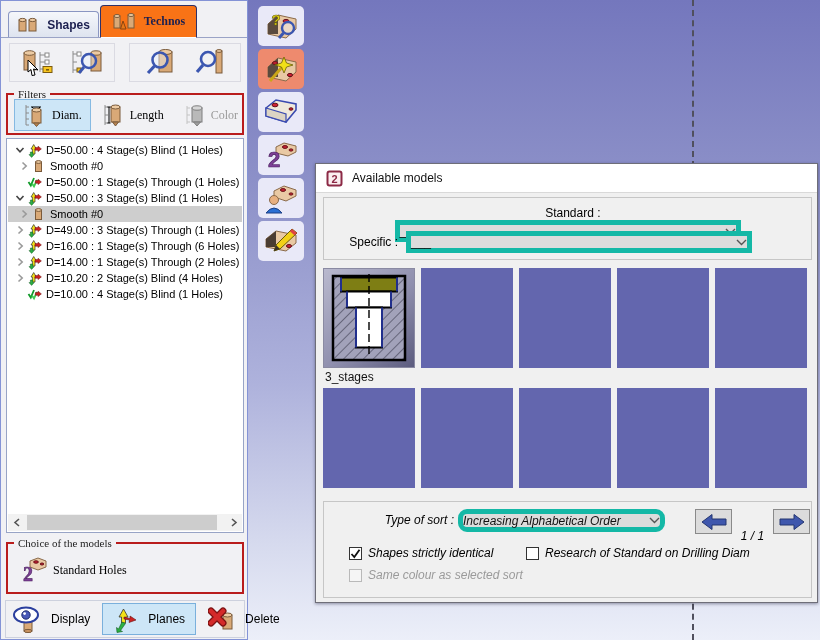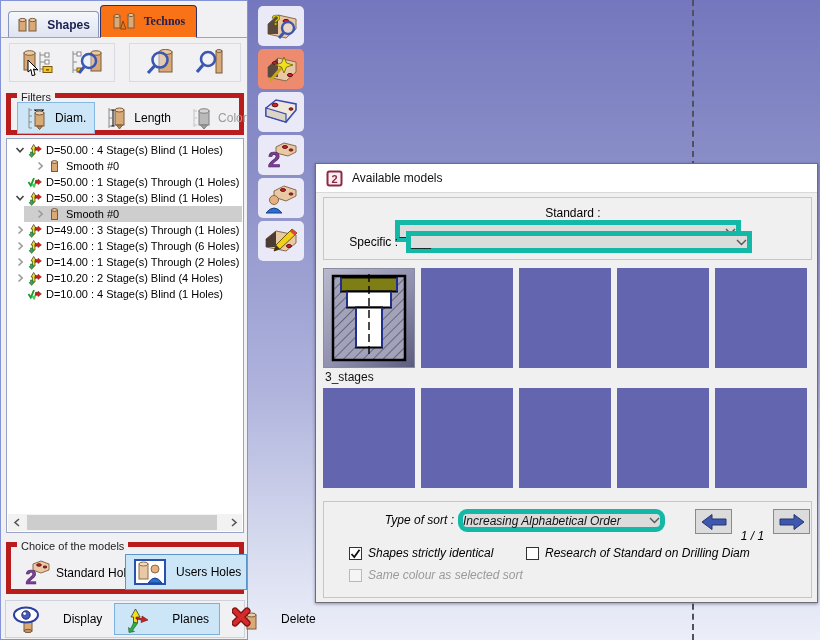--- a/index.html
+++ b/index.html
@@ -25,54 +25,54 @@
   .tab-technos { left:99px; top:4px; width:97px; height:33px; background:#f97316;
     border:1px solid #2e3168; border-bottom:1px solid #ffffff; z-index:3;font-family:Liberation Serif, serif; }
   .tab-label { font-size:12px; font-weight:bold; color:#1c2050; }
 
   .tool-group { position:absolute; top:42px; height:39px; border:1px solid #dadae2;
     display:flex; align-items:center; justify-content:center; gap:8px; }
   .tg1 { left:8px; width:106px; }
   .tg2 { left:128px; width:112px; }
   .tool-btn { width:42px; height:32px; display:flex; align-items:center; justify-content:center; }
 
-  .groupbox { position:absolute; border:5px solid #b91c1c; }
+  .groupbox { position:absolute; border:2px solid #b91c1c;font-family:Liberation Serif, serif; }
   .groupbox-label { position:absolute; top:-7px; left:6px; background:#f1f1f4; padding:0 4px;
     font-size:11px; color:#222; }
 
   .filters-box { left:5px; top:92px; width:238px; height:42px; }
   .filters-row { position:absolute; left:6px; top:4px; display:flex; align-items:center; gap:4px; }
   .filter-btn { height:32px; display:flex; align-items:center; gap:5px; padding:0 8px; font-size:12px; }
   .sel-btn { background:#cde6f7; border:1px solid #85b9e2; }
   .disabled-label { color:#9a9a9a; }
 
   .tree { position:absolute; left:5px; top:137px; width:238px; height:395px;
     background:#fff; border:1px solid #98a4c6; }
   .tree-rows { position:absolute; left:1px; top:3px; right:1px; }
   .tree-row { height:16px; display:flex; align-items:center; white-space:nowrap; padding-left:4px; }
   .tree-row .twisty { width:15px; display:flex; align-items:center; justify-content:center; flex:0 0 15px; }
   .tree-row .ticon { width:17px; display:flex; align-items:center; flex:0 0 17px; }
   .tree-row .tlabel { padding-left:2px; }
-  .tree-row.child { padding-left:8px;margin-left:16px; }
+  .tree-row.child { padding-left:8px; }
   .tree-row.selected { background:#cecece; }
 
   .tree-scroll { position:absolute; left:1px; right:1px; bottom:1px; height:17px; background:#f2f2f2;
     display:flex; align-items:center; }
   .scroll-arrow { width:17px; height:17px; display:flex; align-items:center; justify-content:center; }
   .scroll-track { position:relative; flex:1; height:17px; }
   .scroll-thumb { position:absolute; left:2px; top:1px; width:190px; height:15px; background:#cdcdcd; }
 
   .choice-box { left:5px; top:541px; width:238px; height:52px;text-align:center; }
   .standard-btn { position:absolute; left:6px; top:9px; height:34px; display:flex; align-items:center; gap:5px; padding:0 4px; font-size:12px; }
   .users-btn { position:absolute; left:114px; top:7px; width:122px; height:36px;
     background:#cde6f7; border:1px solid #5b96c8; display:flex; align-items:center; gap:10px; padding-left:8px; font-size:12px; }
 
   .actions-box { position:absolute; left:4px; top:599px; width:240px; height:38px; border:1px solid #cdd1de;
     display:flex; align-items:center; }
-  .action-item { display:flex; align-items:center; gap:21px; font-size:12px; padding:0 6px; height:32px; }
+  .action-item { display:flex; align-items:center; gap:9px; font-size:12px; padding:0 6px; height:32px; }
   .planes-btn { background:#cde6f7; border:1px solid #7ab0dc; margin:0 6px; padding:0 10px; }
 
   
   .side-btn { position:absolute; left:258px; width:46px; height:40px; background:#e9e9f8;
     border-radius:5px; display:flex; align-items:center; justify-content:center; z-index:2; }
   .side-btn.active { background:#ee8a6e; }
 
   
   .dialog { position:absolute; left:315px; top:163px; width:503px; height:440px;
     background:#f0f0f0; border:1px solid #6e6e78; z-index:4; box-shadow:0 1px 3px rgba(30,30,60,.45); }
@@ -387,30 +387,20 @@
   <div class="groupbox choice-box">
     <span class="groupbox-label">Choice of the models</span>
     <div class="standard-btn">
       <svg width="30" height="30" viewBox="0 0 30 30">
         <polygon points="12,6 20,3 28,6 28,12 20,15 12,12" fill="#e9c9a4" stroke="#8a6a4a"></polygon>
         <ellipse cx="18" cy="7" rx="2.4" ry="1.2" fill="#cc2233" stroke="#661118"></ellipse>
         <ellipse cx="24" cy="9" rx="1.8" ry="1" fill="#cc2233" stroke="#661118"></ellipse>
         <text x="10" y="26" font-size="20" font-weight="bold" fill="#7d3f96" stroke="#4a1f5e" stroke-width="0.6" text-anchor="middle">2</text>
       </svg>
       <span>Standard Holes</span>
-    </div>
-    <div class="users-btn">
-      <svg width="32" height="26" viewBox="0 0 32 26">
-        <rect x="1" y="1" width="30" height="24" fill="#ffffff" stroke="#2b4fae" stroke-width="2"></rect>
-        <rect x="5" y="5" width="9" height="15" fill="#e9c9a4" stroke="#8a6a4a"></rect>
-        <ellipse cx="9.5" cy="5" rx="4.5" ry="2" fill="#f2dcc0" stroke="#8a6a4a"></ellipse>
-        <circle cx="21" cy="10" r="4" fill="#e8b080" stroke="#8a6a4a"></circle>
-        <path d="M14 24 Q21 14 28 24 Z" fill="#2a6fd4" stroke="#1a3f84"></path>
-      </svg>
-      <span>Users Holes</span>
     </div>
   </div>
 
   <div class="actions-box">
     <div class="action-item">
       <svg width="30" height="27" viewBox="0 0 30 27">
         <rect x="12" y="14" width="8" height="11" fill="#d9a977" stroke="#7a5a3a"></rect>
         <ellipse cx="16" cy="25" rx="4" ry="1.6" fill="#c89260" stroke="#7a5a3a"></ellipse>
         <ellipse cx="14" cy="9" rx="12" ry="7.5" fill="#ffffff" stroke="#2b3f9e" stroke-width="2"></ellipse>
         <circle cx="14" cy="9" r="4.2" fill="#4a5ab8" stroke="#1c2a6e"></circle>

